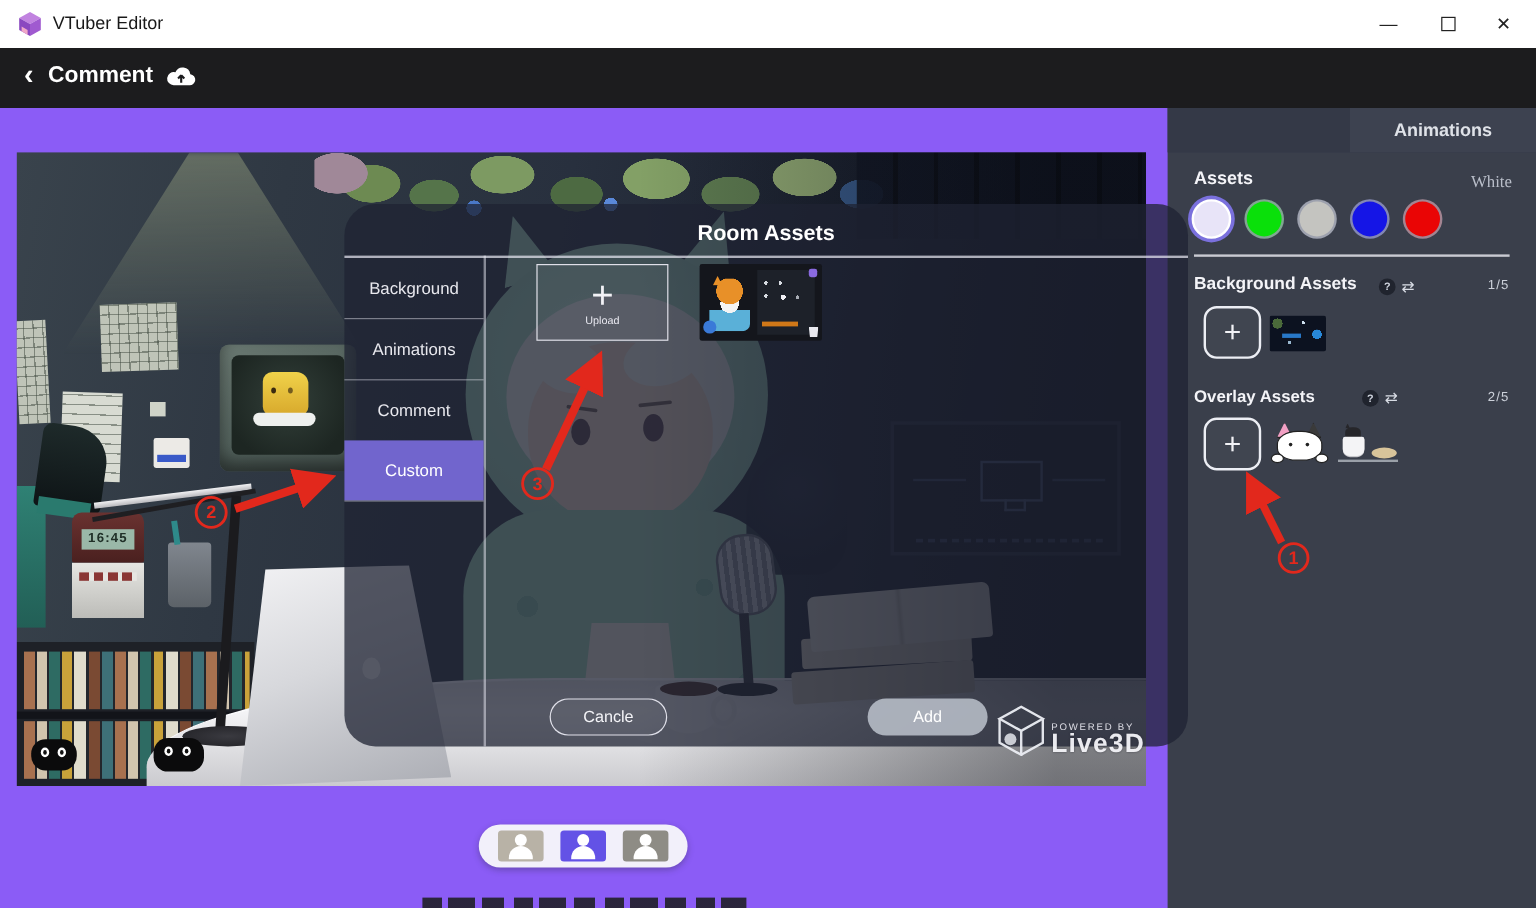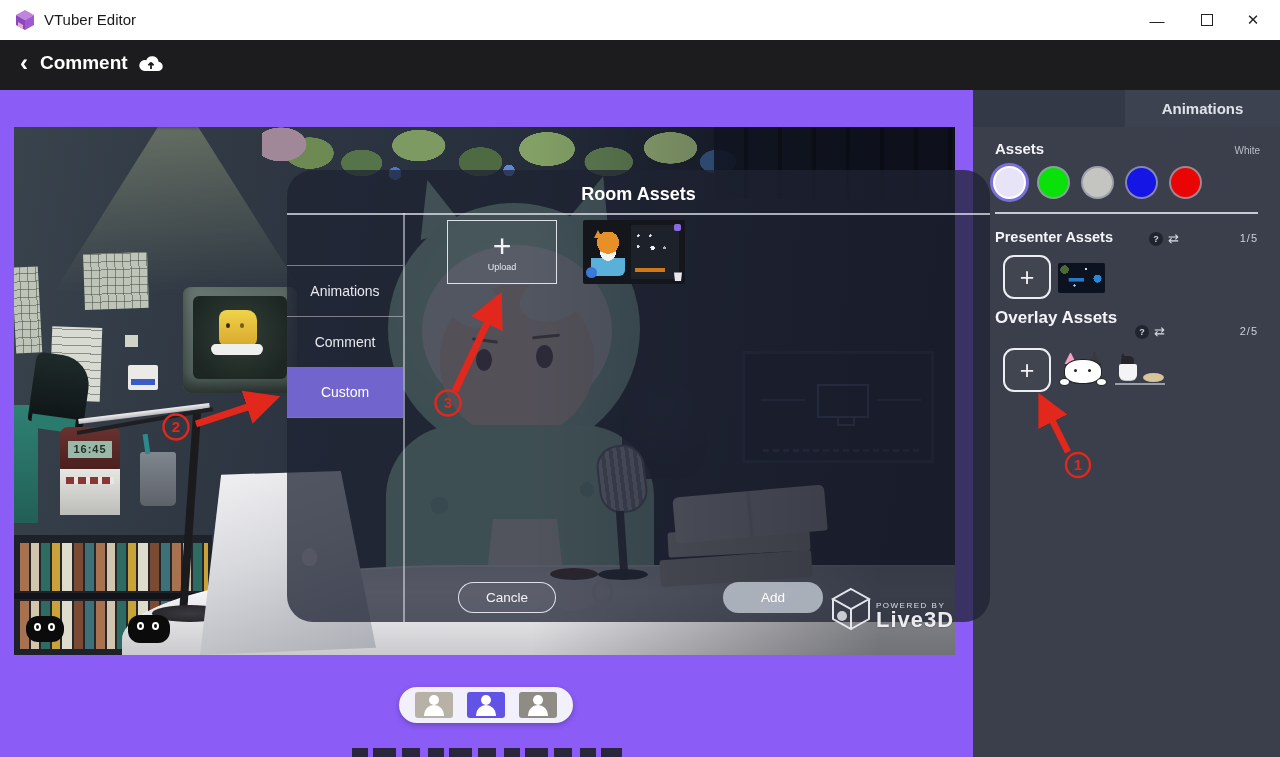--- a/index.html
+++ b/index.html
@@ -128,21 +128,21 @@
   .silhouette { position:absolute; left:608px; top:248px; width:84px; height:104px; background:radial-gradient(circle at 50% 30%, #242b3c, #141926 75%); border-radius:45% 45% 30% 30%; opacity:.85; }
   .boommic { position:absolute; left:18px; top:228px; width:56px; height:70px; background:linear-gradient(#1e2a2a,#0e1416); border-radius:8px 30px 4px 4px; transform:rotate(8deg); }
   .boommic:after { content:""; position:absolute; left:4px; bottom:-6px; width:44px; height:14px; background:#2a7a6e; }
 
   
   #sidebar { position:absolute; left:973px; top:90px; width:307px; height:667px; background:#3a3f4b; z-index:4; color:#f2f2f6; }
   #sb-tabs { position:absolute; left:0; top:0; width:307px; height:37px; background:#343947; }
   #tab-room { position:absolute; left:1px; top:1px; width:151px; height:35px; background:#6a5fc9; border:3px solid #cf231c; display:flex; align-items:center; justify-content:center; font-weight:bold; font-size:16px; color:#fff; }
   #tab-presenter { position:absolute; left:152px; top:0; width:155px; height:37px; background:#3d4250; display:flex; align-items:center; justify-content:center; font-weight:bold; font-size:15px; color:#dfe2e8; }
   .sb-label { position:absolute; font-weight:bold; font-size:15px; color:#f4f4f8; }
-  .sb-note { position:absolute; font-size:10px; color:#b9bec9; }
+  .sb-note { position:absolute; font-size:14px; color:#b9bec9;font-family:Liberation Serif, serif; }
   .swatch { width:33px; height:33px; border-radius:50%; border:2px solid rgba(150,155,170,.85); }
   .swatch.sel { border:2.5px solid #ffffff; box-shadow:0 0 0 3px #7a70dd; }
   #swatches { position:absolute; left:20px; top:76px; display:flex; gap:11px; }
   .sb-divider { position:absolute; left:22px; right:22px; height:2px; background:rgba(250,250,255,.75); }
   .helpicon { position:absolute; width:14px; height:14px; border-radius:50%; background:#20242e; color:#cfd4de; font-size:9px; font-weight:bold; text-align:center; line-height:14px; }
   .swapicon { position:absolute; color:#d8dce4; font-size:13px; }
   .countnote { position:absolute; right:22px; font-size:11px; color:#ccd1da; letter-spacing:1px; }
   .plusbtn { position:absolute; width:48px; height:44px; border:2.2px solid #eceef4; border-radius:11px; background:rgba(255,255,255,.03); color:#f2f2f6; font-size:25px; font-weight:300; display:flex; align-items:center; justify-content:center; line-height:0; }
   #bgthumb { position:absolute; left:85px; top:173px; width:47px; height:30px; border-radius:2px; background:#0c1220;
     background-image:
@@ -351,30 +351,30 @@
     <div class="sb-note" style="right:20px;top:55px">White</div>
     <div id="swatches">
       <div class="swatch sel" style="background:#e8e4f8"></div>
       <div class="swatch" style="background:#0ae00a"></div>
       <div class="swatch" style="background:#c4c4c0"></div>
       <div class="swatch" style="background:#1515e6"></div>
       <div class="swatch" style="background:#ea0505"></div>
     </div>
     <div class="sb-divider" style="top:122px"></div>
 
-    <div class="sb-label" style="left:22px;top:139px;font-size:14.5px">Presenter Assets</div>
+    <div class="sb-label" style="left:22px;top:139px;font-size:14.5px">Background Assets</div>
     <div class="helpicon" style="left:176px;top:142px">?</div>
     <div class="swapicon" style="left:195px;top:141px">⇄</div>
     <div class="countnote" style="top:142px">1/5</div>
     <div class="plusbtn" style="left:30px;top:165px">
         <span>+</span>
       </div>
     <div id="bgthumb"></div>
 
-    <div class="sb-label" style="left:22px;top:218px;font-size:17px">Overlay Assets</div>
+    <div class="sb-label" style="left:22px;top:232px;font-size:14px">Overlay Assets</div>
     <div class="helpicon" style="left:162px;top:235px">?</div>
     <div class="swapicon" style="left:181px;top:234px">⇄</div>
     <div class="countnote" style="top:235px">2/5</div>
     <div class="plusbtn" style="left:30px;top:258px">
         <span>+</span>
       </div>
     <div id="cat1">
       <div class="earL"></div>
         <div class="earR"></div>
         <div class="head"></div>
@@ -387,20 +387,23 @@
         <div class="lying"></div>
         <div class="ground"></div>
     </div>
   </div>
 
   <div id="modal">
     <div class="mtitle">Room Assets</div>
     <div class="topline"></div>
     <div class="vline"></div>
 
+    <div class="mtab" style="top:45px">
+        <span>Background</span>
+      </div>
     <div class="tabline" style="top:95px"></div>
     <div class="mtab" style="top:96px">
         <span>Animations</span>
       </div>
     <div class="tabline" style="top:146px"></div>
     <div class="mtab" style="top:147px">
         <span>Comment</span>
       </div>
     <div class="mtab active" style="top:197px">
         <span>Custom</span>

